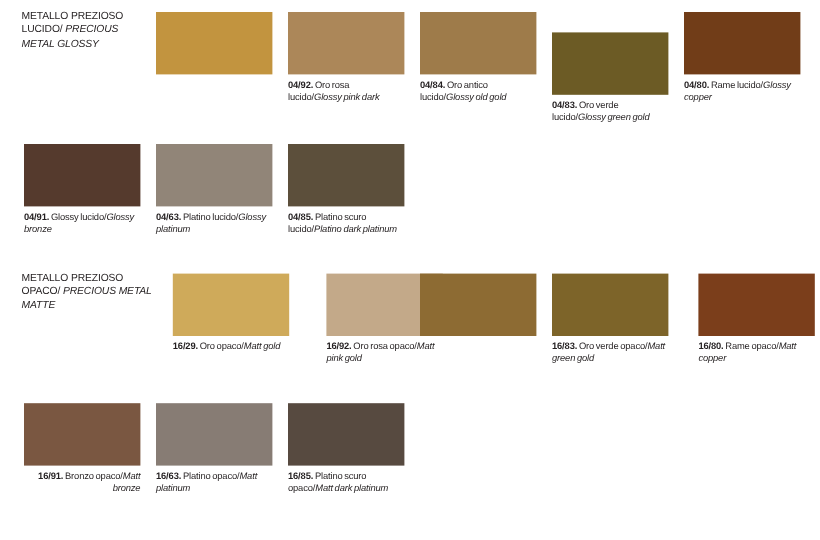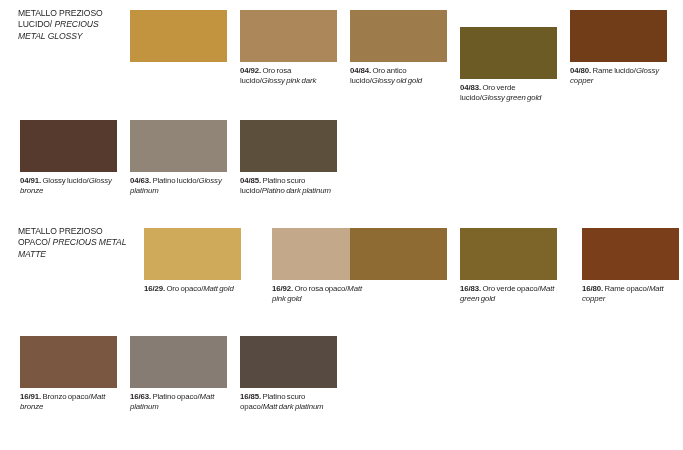--- a/index.html
+++ b/index.html
@@ -127,21 +127,21 @@
         <div class="cell" style="left: 460px;">
           <div class="swatch" style="background: rgb(125, 100, 41);"></div>
           <div class="caption"><span class="code">16/83.</span><span> Oro verde opaco/</span><span class="it">Matt green gold</span></div>
         </div>
         <div class="cell" style="left: 546px; margin-left: 36px;">
           <div class="swatch" style="background: rgb(123, 62, 27);"></div>
           <div class="caption"><span class="code">16/80.</span><span> Rame opaco/</span><span class="it">Matt copper</span></div>
         </div>
       </div>
       <div class="row" style="top: 336px;">
-        <div class="cell" style="left: 20px;">
+        <div class="cell" style="left: 20px; text-align: right;">
           <div class="swatch" style="background: rgb(122, 87, 65);"></div>
           <div class="caption"><span class="code">16/91.</span><span> Bronzo opaco/</span><span class="it">Matt bronze</span></div>
         </div>
         <div class="cell" style="left: 130px;">
           <div class="swatch" style="background: rgb(135, 124, 116);"></div>
           <div class="caption"><span class="code">16/63.</span><span> Platino opaco/</span><span class="it">Matt platinum</span></div>
         </div>
         <div class="cell" style="left: 240px;">
           <div class="swatch" style="background: rgb(87, 74, 64);"></div>
           <div class="caption"><span class="code">16/85.</span><span> Platino scuro opaco/</span><span class="it">Matt dark platinum</span></div>

